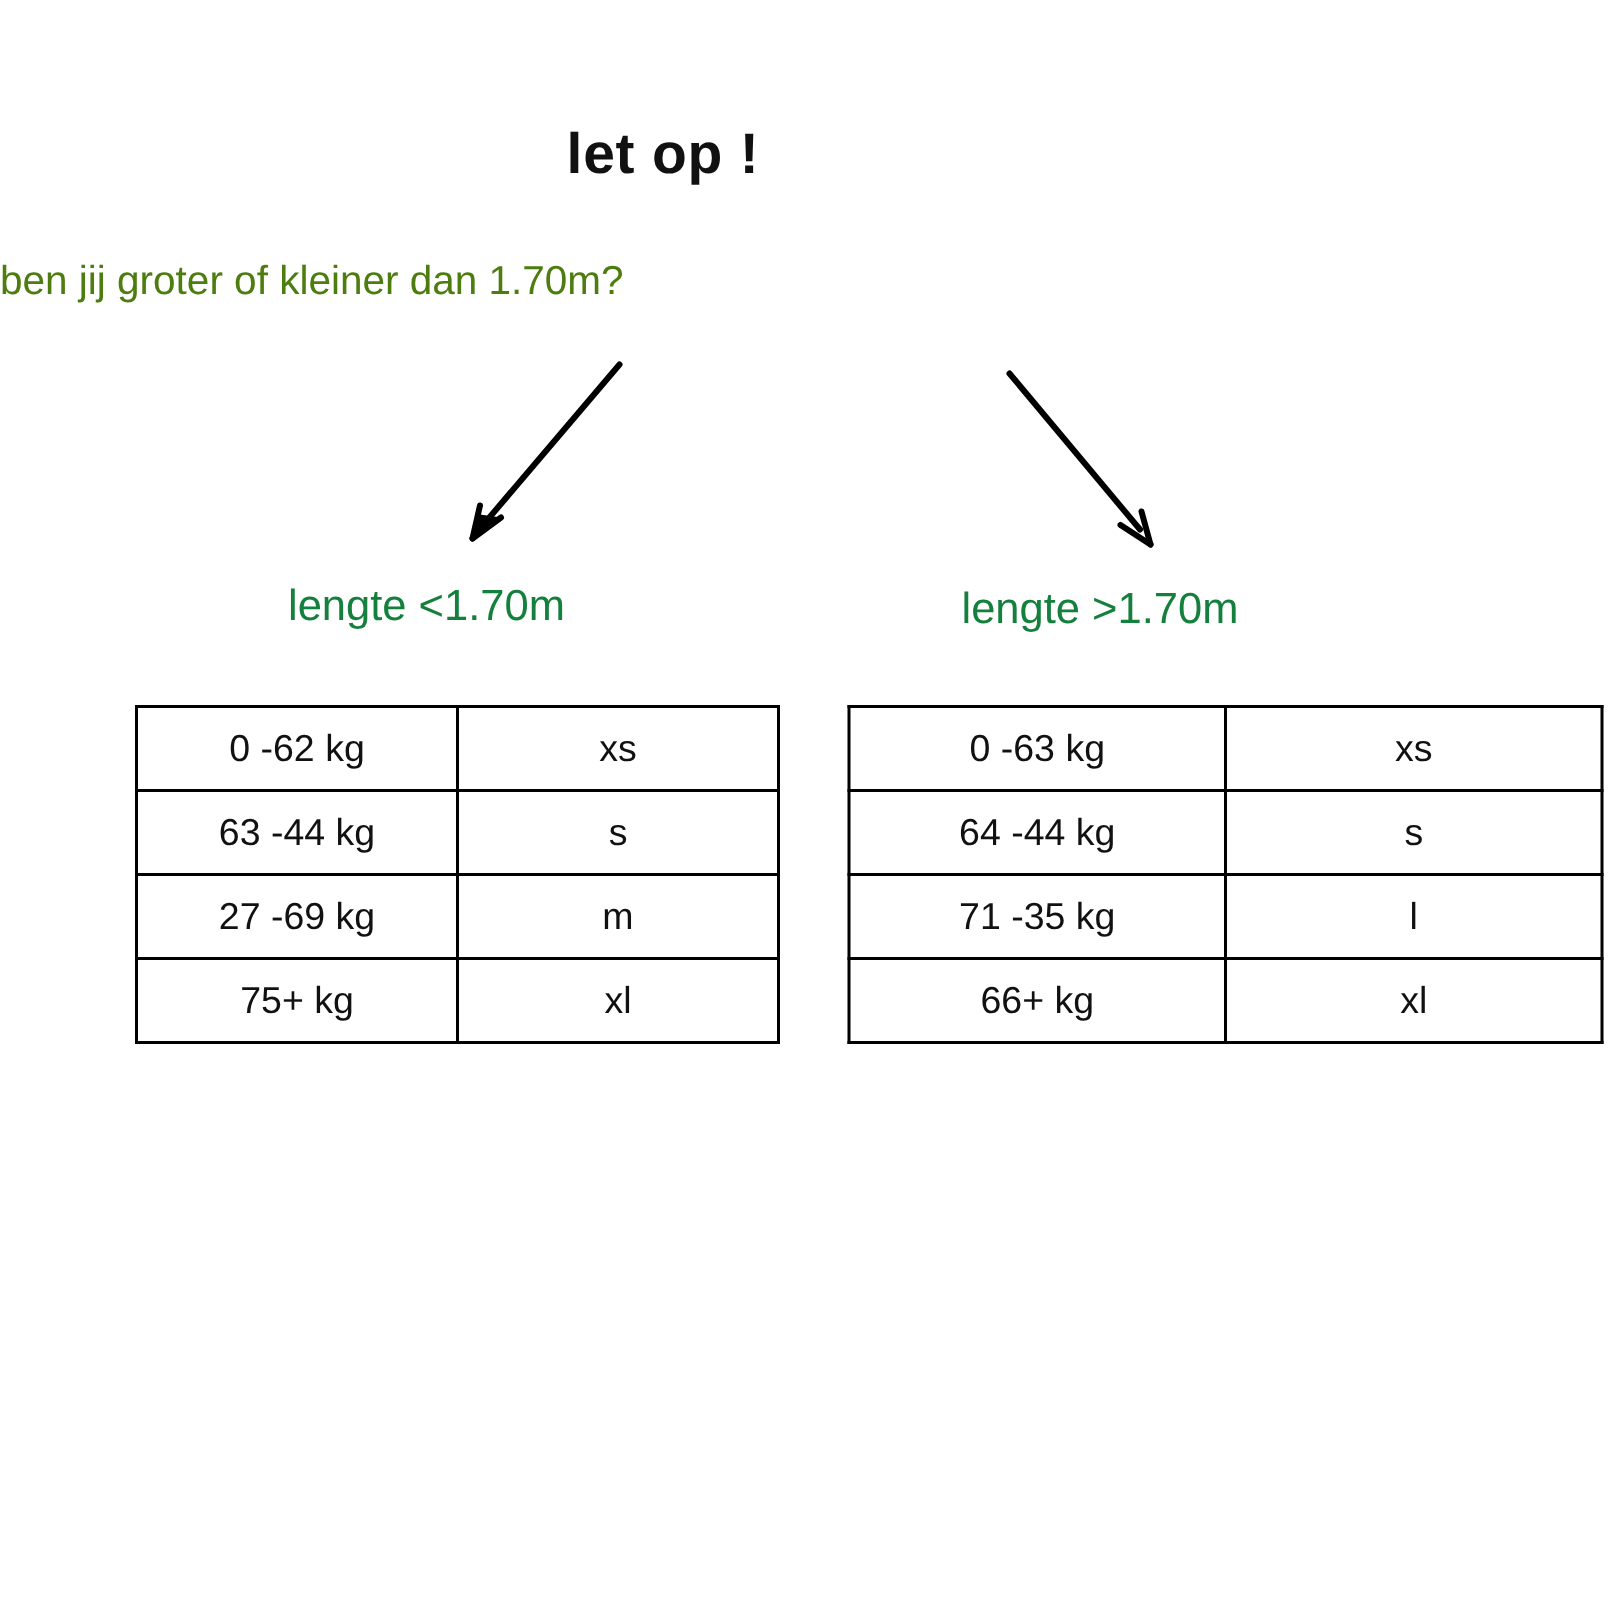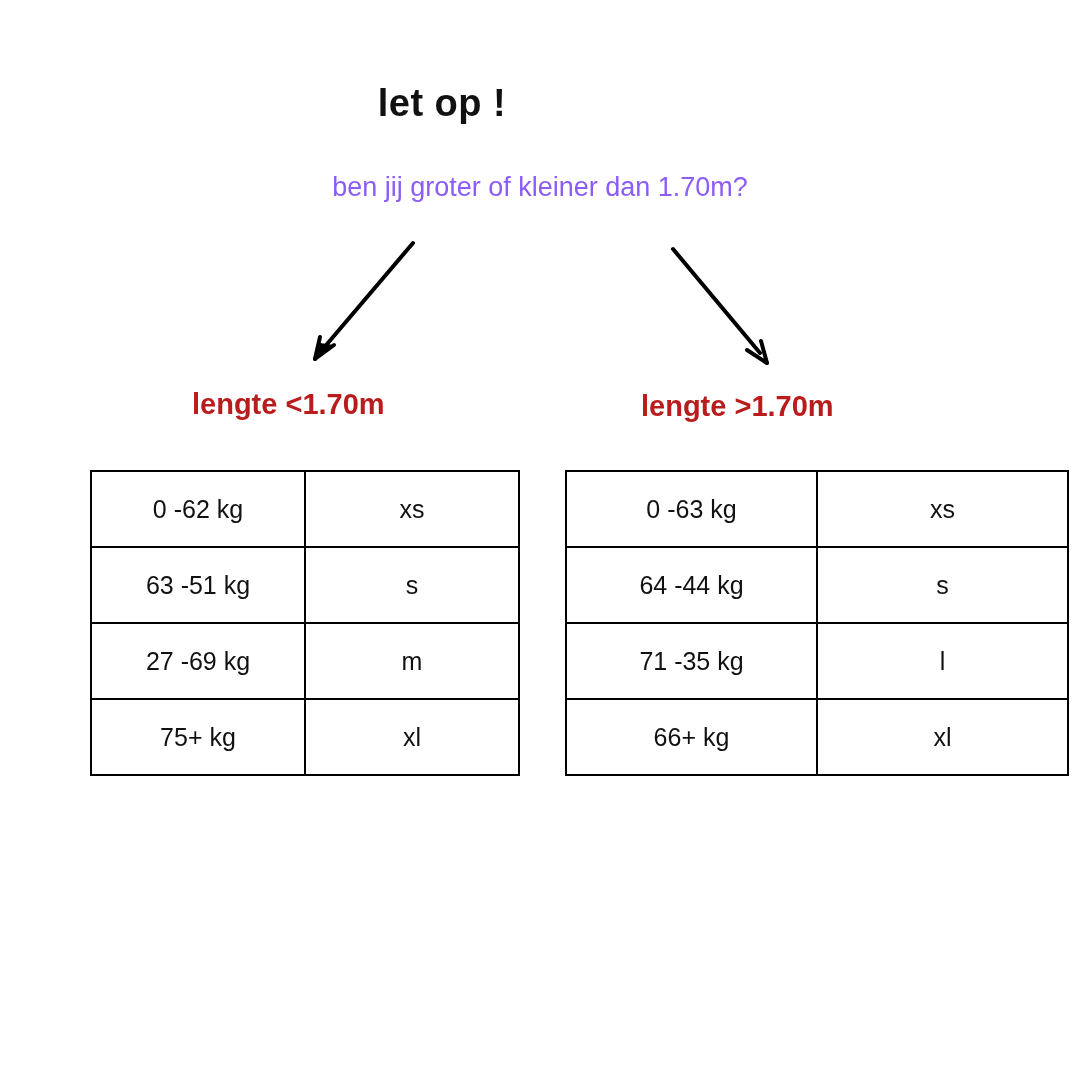--- a/index.html
+++ b/index.html
@@ -29,38 +29,38 @@
     font-size: 38px;
     font-weight: bold;
     letter-spacing: 0.5px;
     color: #111111;
   }
   .subtitle {
     position: absolute;
     top: 172px;
     left: 0;
     width: 1080px;
-    text-align: center;
+    text-align: left;
     font-size: 27px;
     font-weight: 400;
-    color: #8b5cf6;
+    color: #4d7c0f;
   }
   .arrows {
     position: absolute;
     top: 0;
     left: 0;
     width: 1080px;
     height: 1080px;
     pointer-events: none;
   }
   .branch-label {
     position: absolute;
     font-size: 29px;
-    font-weight: 700;
-    color: #b91c1c;
+    font-weight: 400;
+    color: #15803d;
     white-space: nowrap;
   }
   .branch-label.left {
     top: 388px;
     left: 192px;
   }
   .branch-label.right {
     top: 390px;
     left: 641px;
   }
@@ -79,21 +79,21 @@
     left: 565px;
     width: 504px;
   }
   table.size-table td {
     border: 2px solid #000000;
     height: 42px;
     text-align: center;
     vertical-align: middle;
     font-size: 25px;
     color: #111111;
-    padding: 16px;
+    padding: 6px;
   }
   table.size-table td.weight {
     width: 50%;
   }
   table.size-table td.size {
     width: 50%;
   }
 </style>
 </head>
 <body>
@@ -120,21 +120,21 @@
   <div class="branch-label left">lengte &lt;1.70m</div>
   <div class="branch-label right">lengte &gt;1.70m</div>
 
   <table class="size-table left">
     <tbody>
       <tr>
         <td class="weight">0 -62 kg</td>
         <td class="size">xs</td>
       </tr>
       <tr>
-        <td class="weight">63 -51 kg</td>
+        <td class="weight">63 -44 kg</td>
         <td class="size">s</td>
       </tr>
       <tr>
         <td class="weight">27 -69 kg</td>
         <td class="size">m</td>
       </tr>
       <tr>
         <td class="weight">75+ kg</td>
         <td class="size">xl</td>
       </tr>

